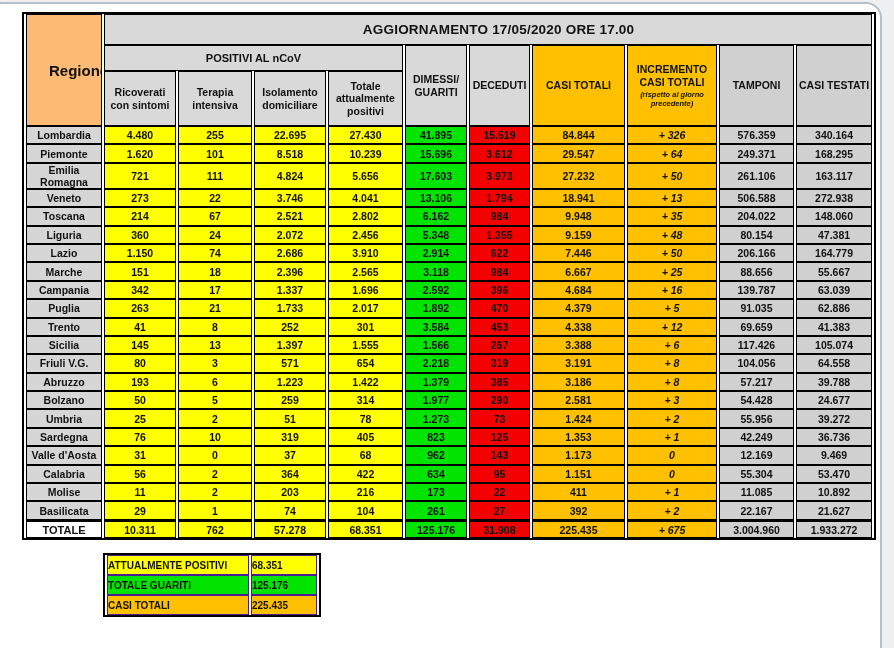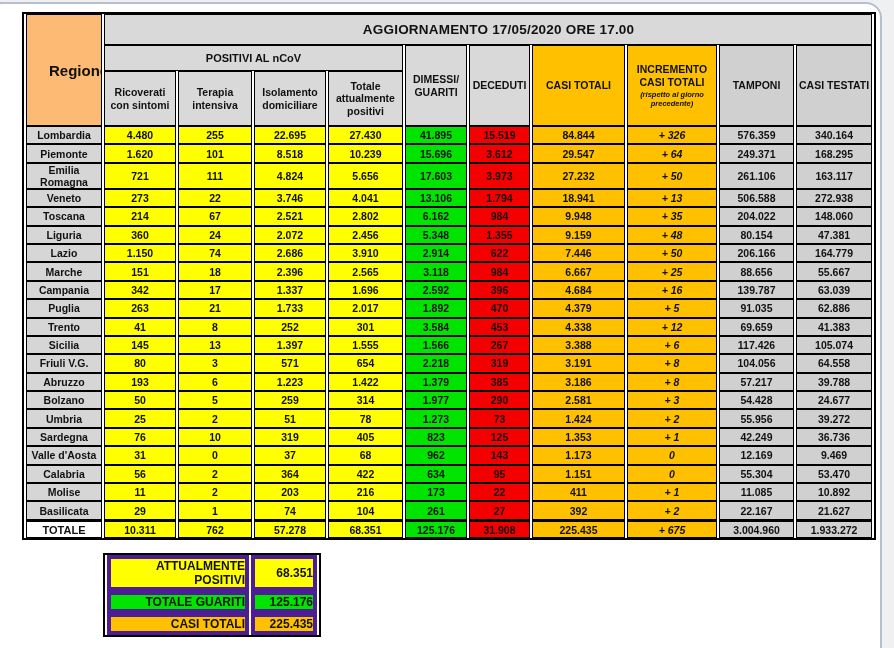--- a/index.html
+++ b/index.html
@@ -69,25 +69,25 @@
   table.legend {
     position:absolute; left:103px; top:553px;
     width:214px;
     table-layout:fixed;
     border-collapse:separate;
     border-spacing:2px 0;
     background:#ffffff;
     border:2px solid #000;
   }
   table.legend td {
-    border:4px solid #4c1d95;
+    border:1px solid #4c1d95;
     height:20px;
-    text-align:right;
+    text-align:left;
     font-weight:700;
-    font-size:12px;
+    font-size:10px;
     color:#111;
   }
   table.legend td.dark { color:#3f0404; }
 </style>
 </head>
 <body>
 
 <div class="page"></div>
 
 <div class="content">

